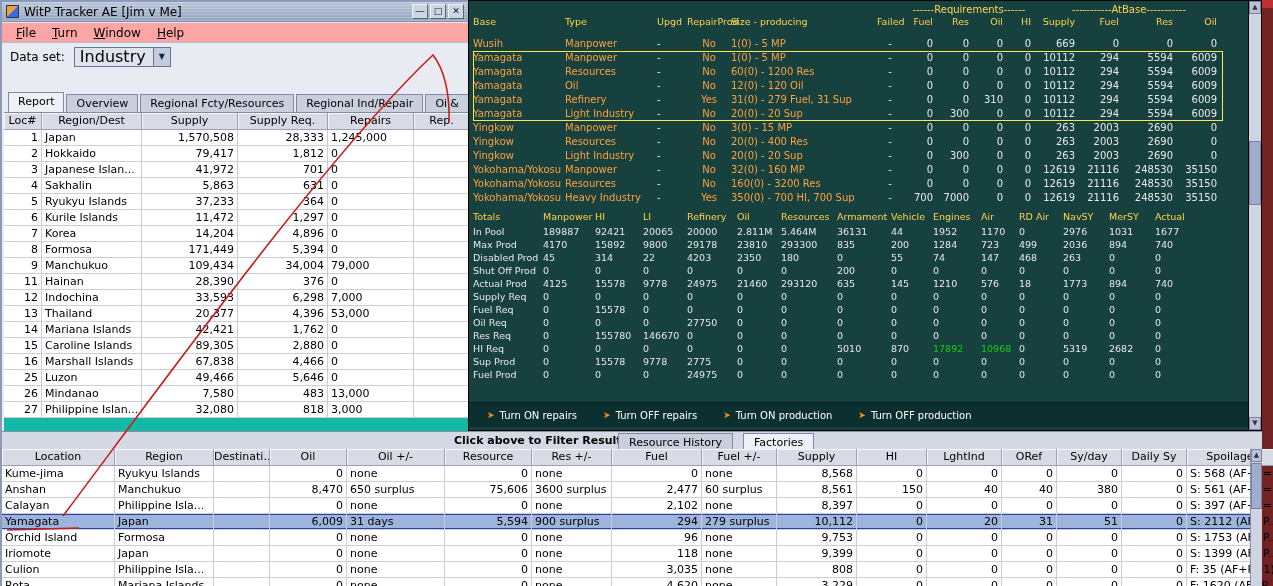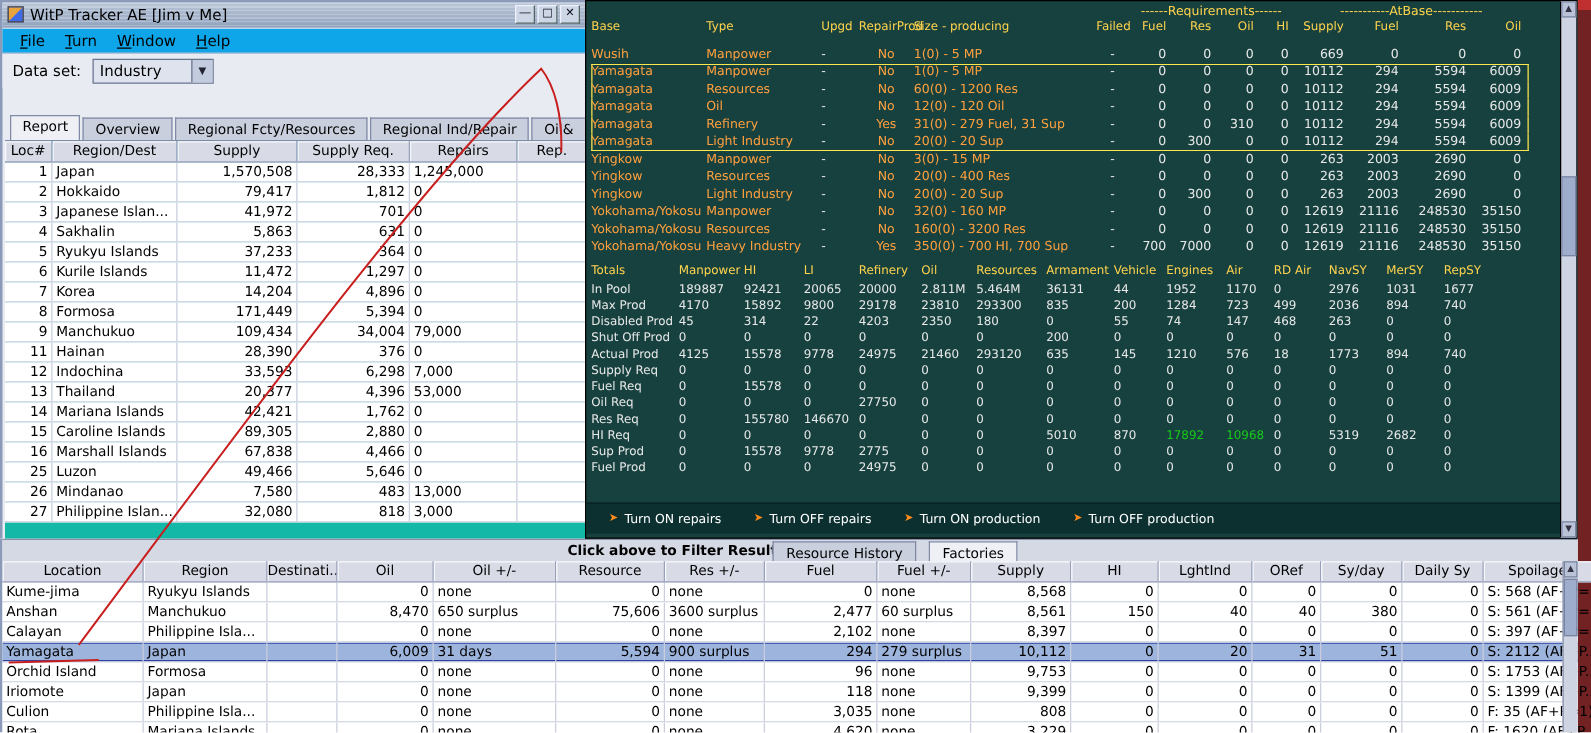--- a/index.html
+++ b/index.html
@@ -16,28 +16,28 @@
     border-left:2px solid #8b9ab8;border-top:2px solid #8b9ab8;z-index:10}
   .titlebar{position:absolute;left:0;top:0;right:0;height:20px;display:flex;align-items:center;padding:0 4px;
     background-image:repeating-linear-gradient(0deg,rgba(255,255,255,.22) 0 1px,rgba(0,0,0,0) 1px 3px),linear-gradient(#bac6d8,#93a5bf);
     border-bottom:1px solid #7f8cab}
   .app-icon{width:13px;height:13px;margin-right:5px;border:1px solid #334;
     background:linear-gradient(135deg,#e8a33d 0 49%,#3d6ae8 51% 100%)}
   .title-text{font-size:12px;font-weight:normal;flex:1;white-space:nowrap;overflow:hidden}
   .win-btns{display:flex;gap:2px}
   .wbtn{width:16px;height:15px;background:#cdd6e4;border:1px solid #566;border-top-color:#eef2ff;border-left-color:#eef2ff;
     font-size:9px;line-height:13px;text-align:center;color:#112}
-  .menubar{position:absolute;left:0;top:21px;right:0;height:20px;background:#0ea5e9;border-bottom:1px solid #b6bccd;
+  .menubar{position:absolute;left:0;top:21px;right:0;height:20px;background:#fca5a5;border-bottom:1px solid #b6bccd;
     display:flex;align-items:center;padding-left:6px}
   .menu-item{display:inline-block;font-size:12px;padding:1px 8px;white-space:nowrap}
   .menu-item::first-letter{text-decoration:underline}
   .dataset-row{position:absolute;left:0;top:41px;right:0;height:27px;display:flex;align-items:center;padding-left:8px;background:#e9ebf2}
   .ds-label{font-size:12px;margin-right:9px}
   .combo{display:inline-flex;align-items:center;width:97px;height:20px;background:#dfe3ee;border:1px solid #6a7590}
-  .combo-text{flex:1;font-size:12px;padding-left:5px;white-space:nowrap;overflow:hidden}
+  .combo-text{flex:1;font-size:16px;padding-left:5px;white-space:nowrap;overflow:hidden}
   .combo-arrow{width:17px;height:18px;background:#c3cbdf;border-left:1px solid #6a7590;font-size:8px;text-align:center;line-height:18px;color:#223}
   .tabstrip{position:absolute;left:6px;top:90px;right:0;height:20px;display:flex;align-items:flex-end;gap:2px;overflow:hidden}
   .ttab{font-size:11px;padding:2px 9px;background:#c9cfdd;border:1px solid #808aa6;border-bottom:none;height:18px;white-space:nowrap}
   .ttab.selected{background:#eef0f6;height:20px}
 
   
   .thead{display:flex;height:17px}
   .thead .hc{background:#d8dbe6;border-right:1px solid #98a0ba;border-bottom:1px solid #98a0ba;
     box-shadow:inset 1px 1px 0 #f7f8fb;font-size:11px;line-height:16px;height:17px;text-align:center;
     white-space:nowrap;overflow:hidden;flex:none}
@@ -567,21 +567,21 @@
         <div class="hc c4">Refinery</div>
         <div class="hc c5">Oil</div>
         <div class="hc c6">Resources</div>
         <div class="hc c7">Armament</div>
         <div class="hc c8">Vehicle</div>
         <div class="hc c9">Engines</div>
         <div class="hc c10">Air</div>
         <div class="hc c11">RD Air</div>
         <div class="hc c12">NavSY</div>
         <div class="hc c13">MerSY</div>
-        <div class="hc c14">RepSY</div>
+        <div class="hc c14">Actual</div>
       </div>
     <div class="tbody2" id="totals-body">
         <div class="tr">
           <div class="td c0">In Pool</div>
           <div class="td c1">189887</div>
           <div class="td c2">92421</div>
           <div class="td c3">20065</div>
           <div class="td c4">20000</div>
           <div class="td c5">2.811M</div>
           <div class="td c6">5.464M</div>

